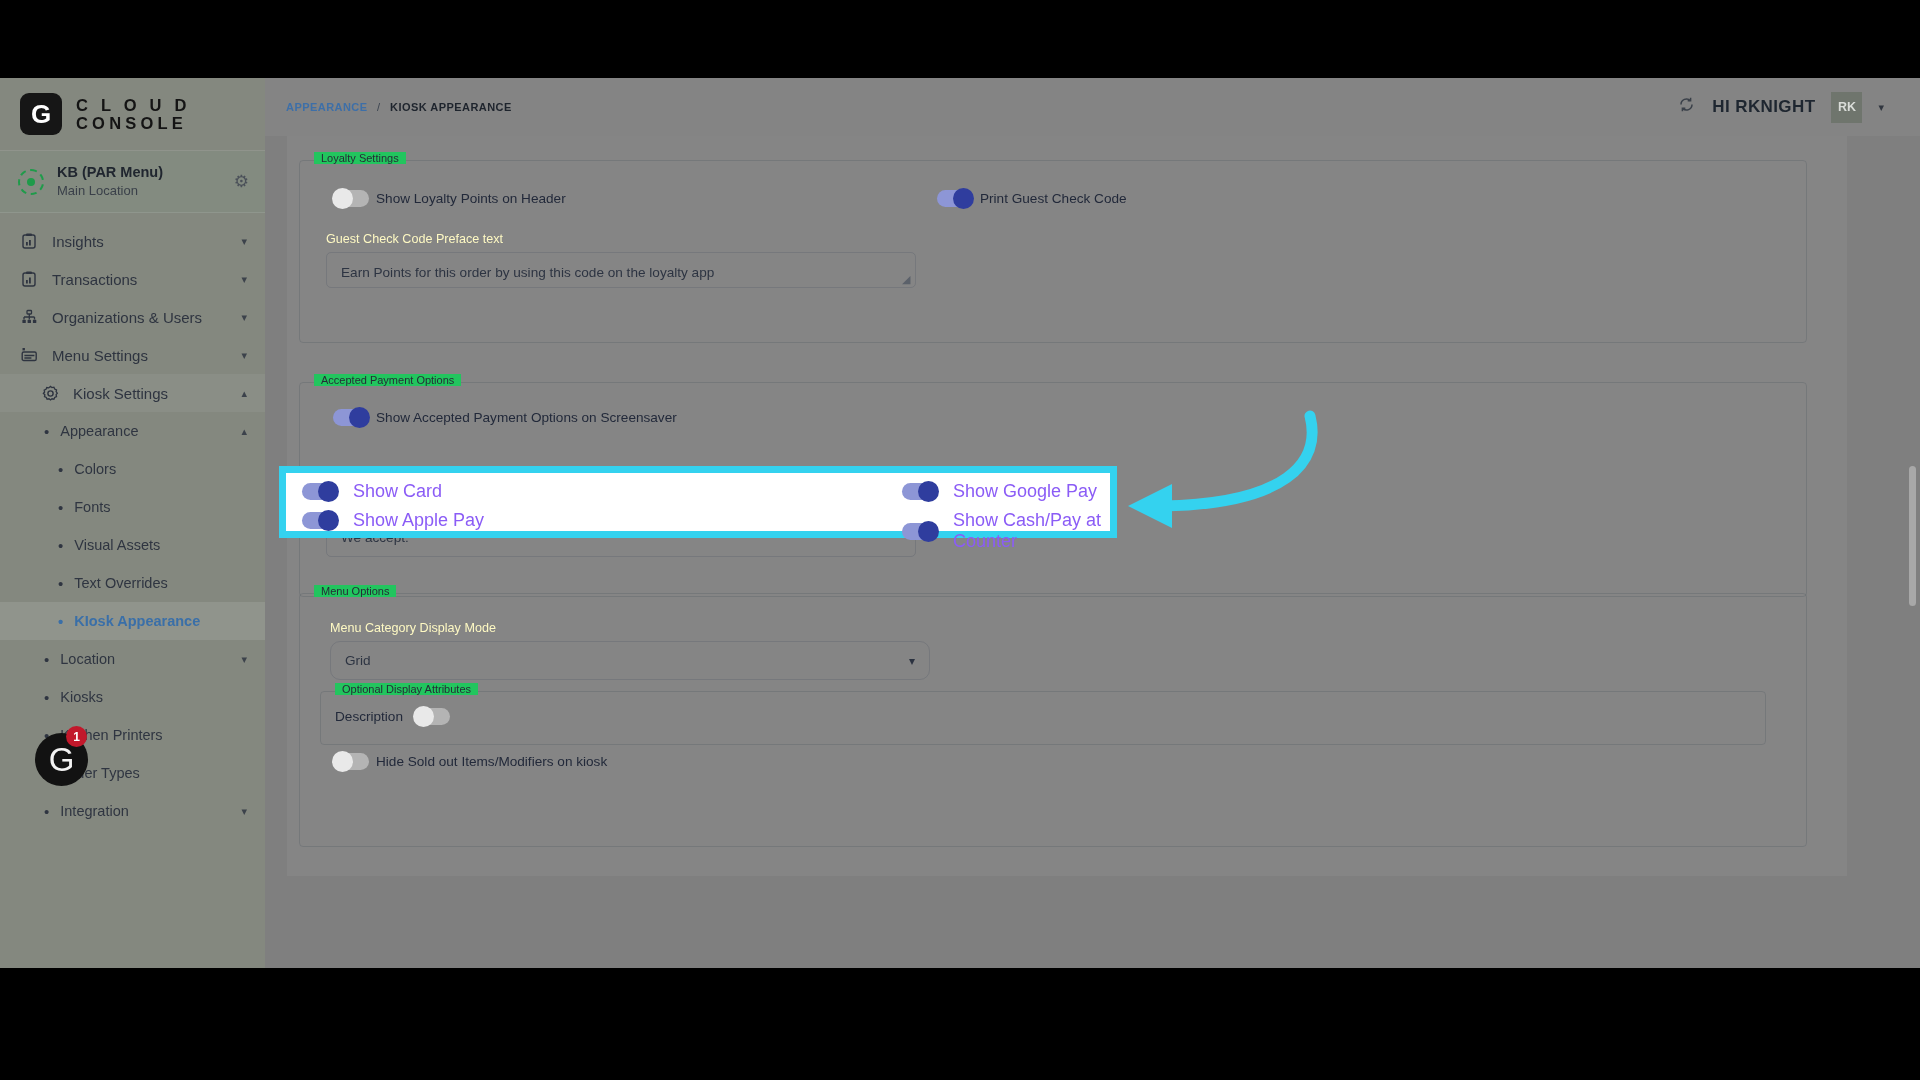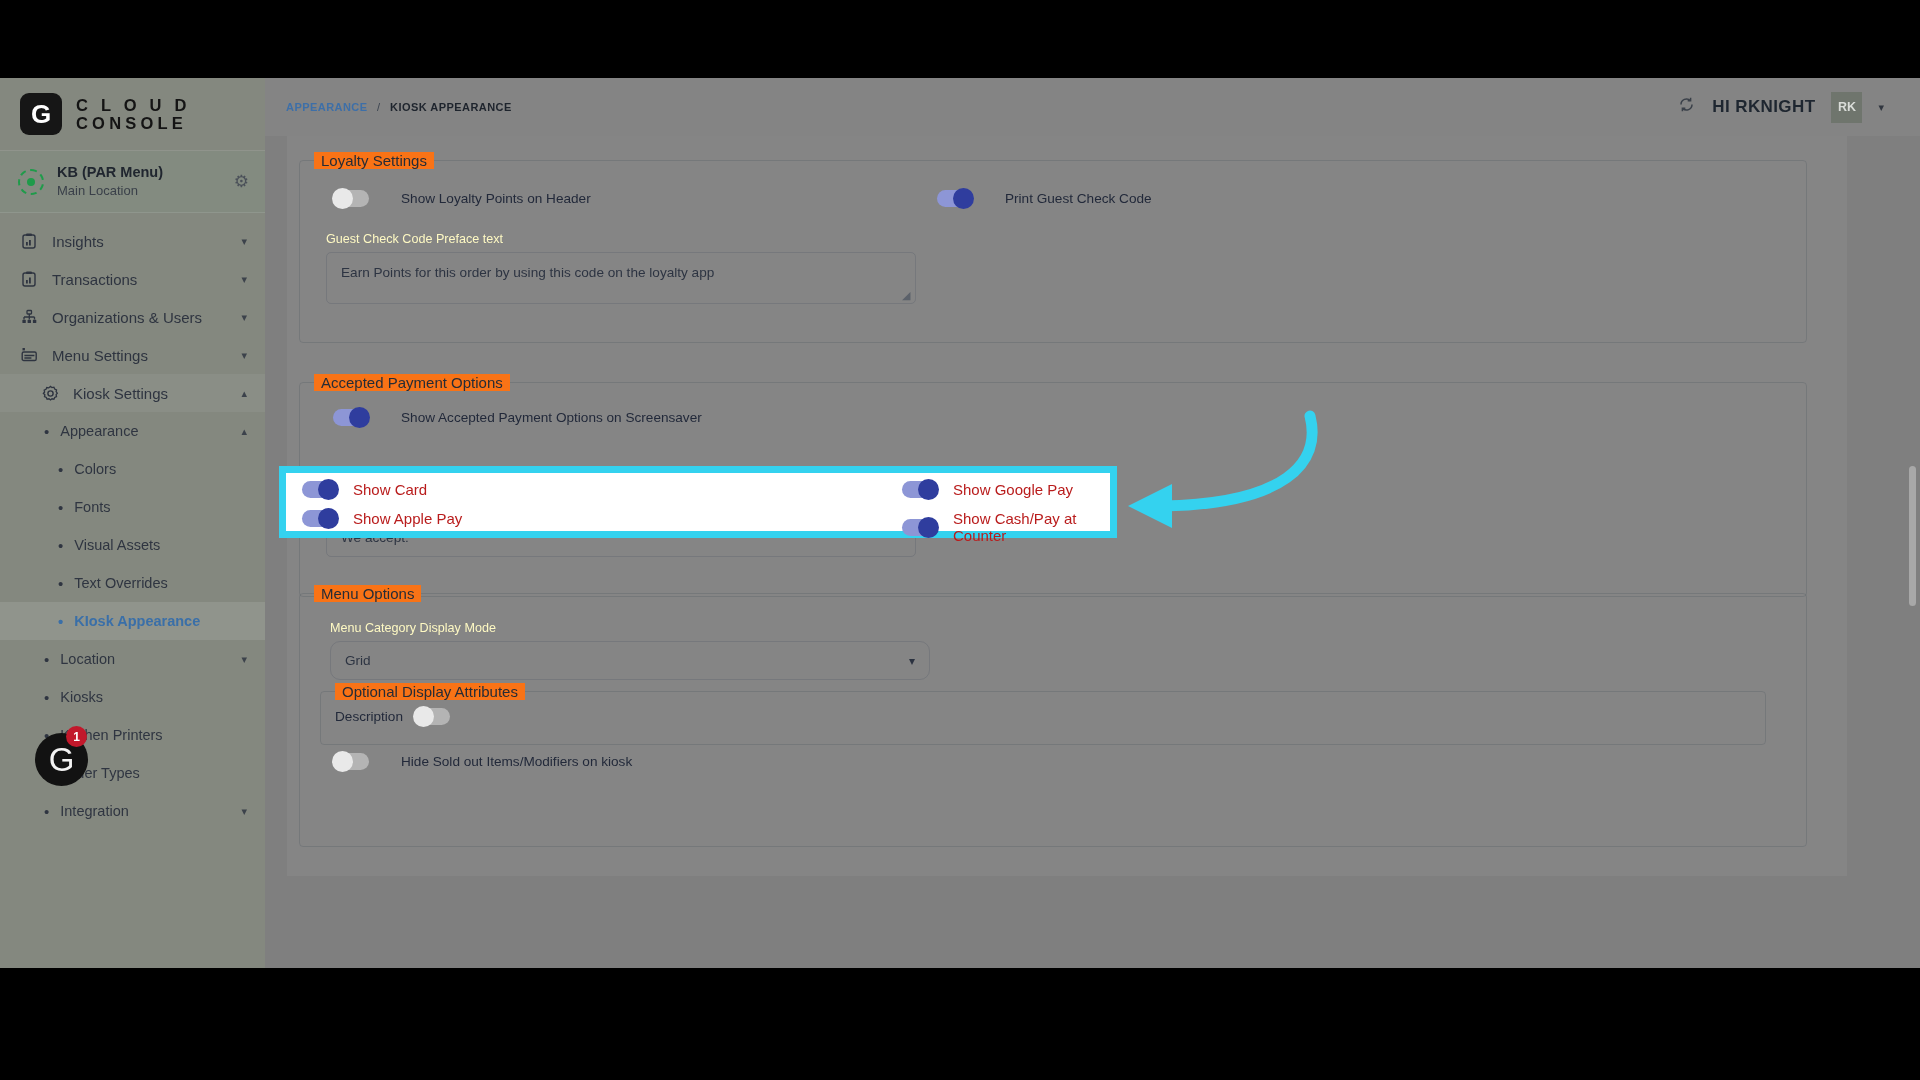--- a/index.html
+++ b/index.html
@@ -120,25 +120,25 @@
   }
   .card {
     position: absolute; left: 22px; top: 0; width: 1560px; height: 740px;
     background: rgba(255,255,255,0.05);
   }
   .fieldset {
     position: absolute; border: 1px solid rgba(90,96,104,0.35); border-radius: 4px;
   }
   .legend {
     position: absolute; top: -9px; left: 14px; padding: 0 7px;
-    background: #f97316; color: #262c36; font-size: 15px;
-  }
-
-  
-  .toggle-row { display: flex; align-items: center; gap: 32px; }
+    background: #22c55e; color: #262c36; font-size: 11px;
+  }
+
+  
+  .toggle-row { display: flex; align-items: center; gap: 7px; }
   .tgl { width: 36px; height: 17px; border-radius: 10px; position: relative; flex: 0 0 36px; }
   .tgl .knob { position: absolute; top: -2px; width: 21px; height: 21px; border-radius: 50%; }
   .tgl.off { background: #b4b4b4; }
   .tgl.off .knob { left: -1px; background: #e9e9e9; }
   .tgl.on { background: #8d96d6; }
   .tgl.on .knob { left: 16px; background: #2f3d9e; }
   .tgl-lbl { color: #22293a; font-size: 13.6px; }
 
   .field-label { color: #fef9c3; font-size: 12.6px; margin-bottom: 6px; }
   .text-box {
@@ -157,21 +157,21 @@
   }
   .select-box .sel-caret { margin-left: auto; color: #2b3240; font-size: 12px; }
 
   
   #highlight {
     position: absolute; left: 279px; top: 388px; width: 838px; height: 72px;
     background: #ffffff; border: 7px solid #34d2ef; z-index: 30;
   }
   #highlight .hl-inner { position: relative; width: 100%; height: 100%; }
   .hl-row { position: absolute; display: flex; align-items: center; gap: 15px; }
-  .hl-lbl { color: #b91c1c; font-size: 15px; }
+  .hl-lbl { color: #8b5cf6; font-size: 18px; }
 
   #arrow { position: absolute; left: 1110px; top: 330px; z-index: 31; }
 
   
   .vscroll {
     position: absolute; right: 4px; top: 330px; width: 7px; height: 140px;
     background: #a8a8a8; border-radius: 4px;
   }
 </style>
 </head>
@@ -355,21 +355,21 @@
 
           <div class="toggle-row" style="position:absolute; left:637px; top:29px;">
             <span class="tgl on">
                 <span class="knob"></span>
               </span>
             <span class="tgl-lbl">Print Guest Check Code</span>
           </div>
 
           <div style="position:absolute; left:26px; top:71px; width:590px;">
             <div class="field-label">Guest Check Code Preface text</div>
-            <div class="text-box" style="height:52px;">
+            <div class="text-box" style="height:36px;">
               <span>Earn Points for this order by using this code on the loyalty app</span>
               <span class="resizer">◢</span>
             </div>
           </div>
         </div>
 
         <div class="fieldset" style="left:12px; top:246px; width:1508px; height:215px;">
           <span class="legend">Accepted Payment Options</span>
 
           <div class="toggle-row" style="position:absolute; left:33px; top:26px;">

